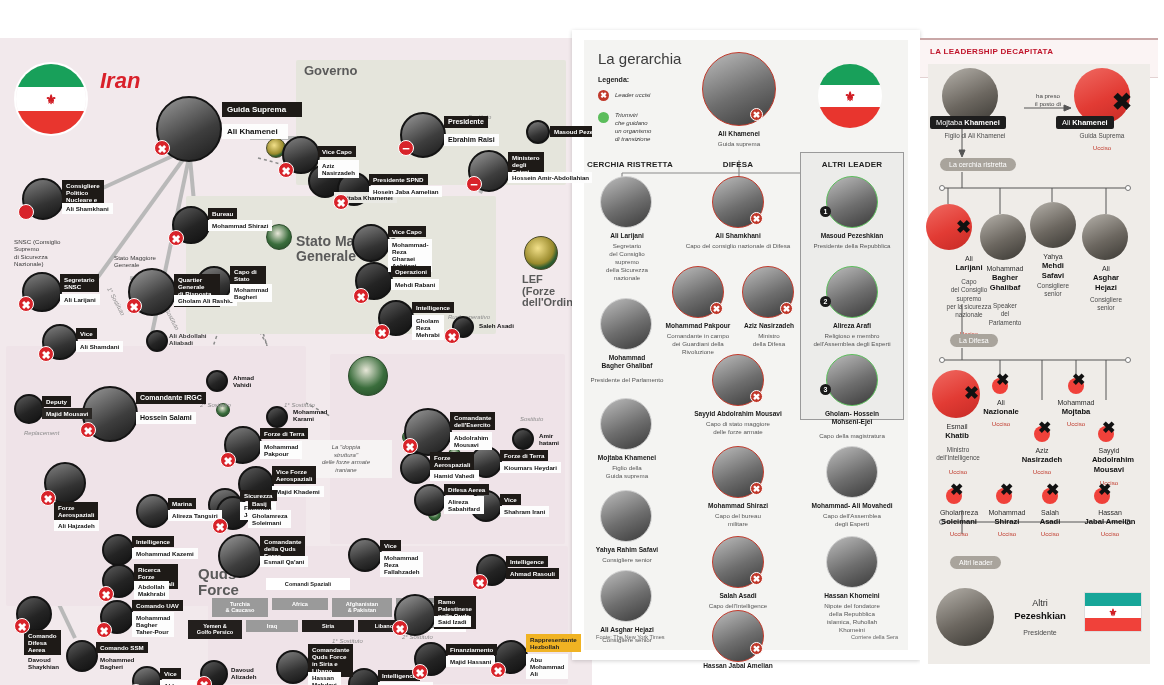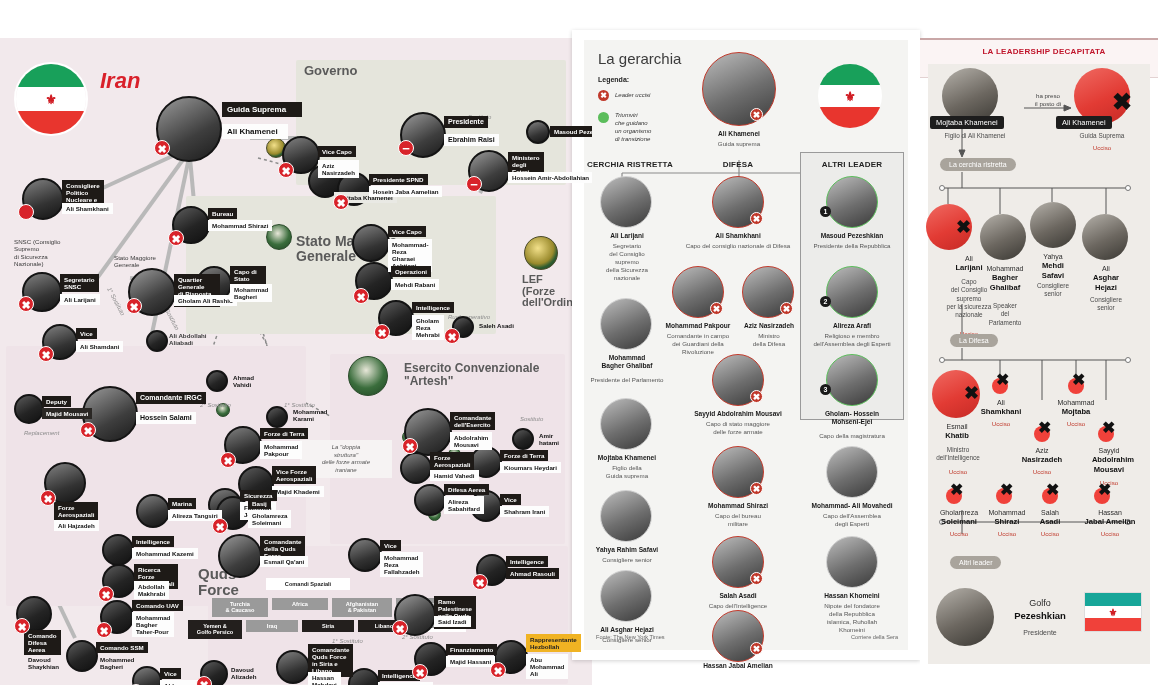--- a/index.html
+++ b/index.html
@@ -66,36 +66,36 @@
   .mrl { position:absolute; text-align:center; font-size:6.2px; color:#555; line-height:1.3;}
   .sect { position:absolute; text-align:center; font-size:8px; font-weight:bold; color:#222; letter-spacing:.2px;}
   #altri-box { position:absolute; border:1.2px solid #9a9a9a; background:#ececea; }
   .msrc { position:absolute; font-size:5.6px; color:#666; }
   svg.medges { position:absolute; left:0; top:0; width:324px; height:610px; }
   
   #right-panel { position:absolute; left:920px; top:38px; width:238px; height:630px; background:#fff;
       border-top:2px solid #c9a7a7; }
   #r-header { position:absolute; left:0; top:0; width:100%; height:38px; background:#fbf4f4;
       color:#c0152b; font-size:8px; font-weight:bold; letter-spacing:.3px; padding:7px 0 0 10px;
-      border-bottom:1px solid #e3d2d2;text-align:center;}
+      border-bottom:1px solid #e3d2d2;}
   #r-body { position:absolute; left:8px; top:24px; width:222px; height:600px; background:#efece8; }
   .rc { position:absolute; border-radius:50%; overflow:hidden;
       background-image:linear-gradient(155deg,#b6b2ab,#6c6760 55%,#3a3833); }
   .rc.red { background-image:linear-gradient(155deg,#f06a62,#e23b34 55%,#c62a25); }
   .rdot { position:absolute; border-radius:50%; background:#f0413a; }
   .rx { position:absolute; color:#111; font-weight:bold; font-family:"Liberation Sans",sans-serif; z-index:7; }
   .rnm { position:absolute; text-align:center; font-size:7px; color:#2b2b2b; line-height:1.3;}
   .rnm b { font-size:7.6px; color:#111; }
   .rrl { position:absolute; text-align:center; font-size:6.4px; color:#4a4a4a; line-height:1.3; }
   .rkil { position:absolute; text-align:center; font-size:6.2px; color:#c0392b; }
   .rpill { position:absolute; background:#a9a49c; color:#fff; font-size:7px; border-radius:9px;
      padding:3px 9px; white-space:nowrap; }
   .rlab { position:absolute; background:#1d1d1d; color:#fff; font-size:7.4px; border-radius:2px;
      padding:2px 6px; white-space:nowrap; }
-  .rlab b{font-weight:normal;}
+  .rlab b{font-weight:bold;}
   .rnote { position:absolute; text-align:center; font-size:6.2px; color:#444; line-height:1.25;}
   svg.redges{position:absolute;left:0;top:0;width:222px;height:600px;}
   .rflag{position:absolute;overflow:hidden;border:1px solid #ddd;}
   .rf{position:absolute;left:0;width:100%;height:33.34%;}
   .rf1{top:0;background:#17a699}.rf2{top:33.3%;background:#fff}.rf3{top:66.6%;background:#f0413a}
 </style>
 </head>
 <body>
 
 <div id="left-panel">
@@ -157,22 +157,20 @@
   </div>
   <div class="iranttl" style="left:100px;top:30px;">Iran</div>
 
   <div class="zone" style="left:296px;top:22px;width:270px;height:125px;background:#e5e5dc;"></div>
   <div class="zone-label" style="left:304px;top:26px;font-size:13px;">Governo</div>
   <div class="zone" style="left:186px;top:158px;width:310px;height:138px;background:#e5e5dc;"></div>
   <div class="zone-label" style="left:296px;top:196px;font-size:14px;white-space:pre-line;">Stato Maggiore
 Generale</div>
   <div class="zone" style="left:6px;top:308px;width:300px;height:260px;background:#efe3e8;"></div>
   <div class="zone" style="left:330px;top:316px;width:235px;height:190px;background:#efe3e8;"></div>
-  <div class="zone-label" style="left:404px;top:324px;font-size:12px;white-space:pre-line;">Esercito Convenzionale
-"Artesh"</div>
   <div class="zone" style="left:208px;top:508px;width:360px;height:138px;background:#efe3e8;"></div>
   <div class="zone-label" style="left:198px;top:528px;font-size:15px;white-space:pre-line;">Quds
 Force</div>
   <div class="emb" style="left:524px;top:198px;width:34px;height:34px;"></div>
   <div class="zone-label" style="left:522px;top:236px;font-size:11px;white-space:pre-line;">LEF
 (Forze
 dell'Ordine)</div>
   <div class="emb2" style="left:348px;top:318px;width:40px;height:40px;"></div>
   <div class="emb2" style="left:266px;top:186px;width:26px;height:26px;"></div>
   <div class="emb2" style="left:216px;top:365px;width:14px;height:14px;"></div>
@@ -794,21 +792,21 @@
       <b>Khatib</b>
     </div>
     <div class="rrl" style="left:-6px;top:382px;width:72px;white-space:pre-line;">Ministro
 dell'Intelligence</div>
     <div class="rkil" style="left:-6px;top:404px;width:72px;">Ucciso</div>
 
     <div class="rdot" style="left:64px;top:314px;width:16px;height:16px;"></div>
     <div class="rx" style="left:68px;top:306px;font-size:16px;">✖</div>
     <div class="rnm" style="left:42px;top:334px;width:62px;">
       <span>Ali</span><br>
-      <b>Shamkhani</b>
+      <b>Nazionale</b>
     </div>
     <div class="rkil" style="left:42px;top:356px;width:62px;">Ucciso</div>
 
     <div class="rdot" style="left:140px;top:314px;width:16px;height:16px;"></div>
     <div class="rx" style="left:144px;top:306px;font-size:16px;">✖</div>
     <div class="rnm" style="left:110px;top:334px;width:76px;">
       <span>Mohammad</span><br>
       <b>Mojtaba</b>
     </div>
     <div class="rkil" style="left:110px;top:356px;width:76px;">Ucciso</div>
@@ -859,21 +857,21 @@
     <div class="rnm" style="left:144px;top:444px;width:76px;">
       <span>Hassan</span><br>
       <b>Jabal Amelian</b>
     </div>
     <div class="rkil" style="left:144px;top:466px;width:76px;">Ucciso</div>
 
     <div class="rpill" style="left:22px;top:492px;">Altri leader</div>
 
     <div class="rc" style="left:8px;top:524px;width:58px;height:58px;"></div>
     <div class="rnm" style="left:72px;top:534px;width:80px;text-align:center;font-size:9px;">
-      <span>Golfo</span><br>
+      <span>Altri</span><br>
       <b style="font-size:9.5px;">Pezeshkian</b>
     </div>
     <div class="rrl" style="left:72px;top:564px;width:80px;font-size:7px;">Presidente</div>
     <div class="rflag" style="left:156px;top:528px;width:58px;height:40px;">
       <div class="rf rf1"></div>
         <div class="rf rf2"></div>
         <div class="rf rf3"></div>
       <div class="femb" style="font-size:10px;">⚜</div>
     </div>
   </div>

